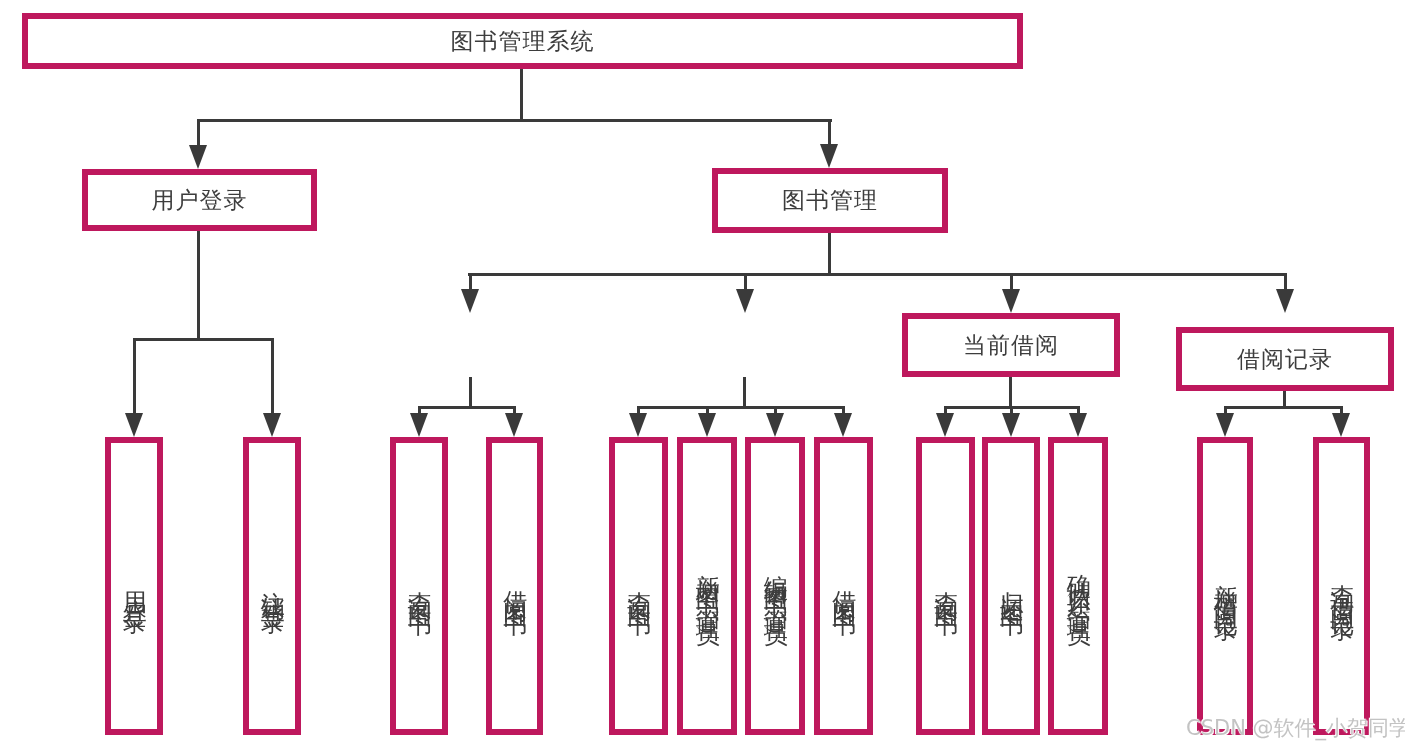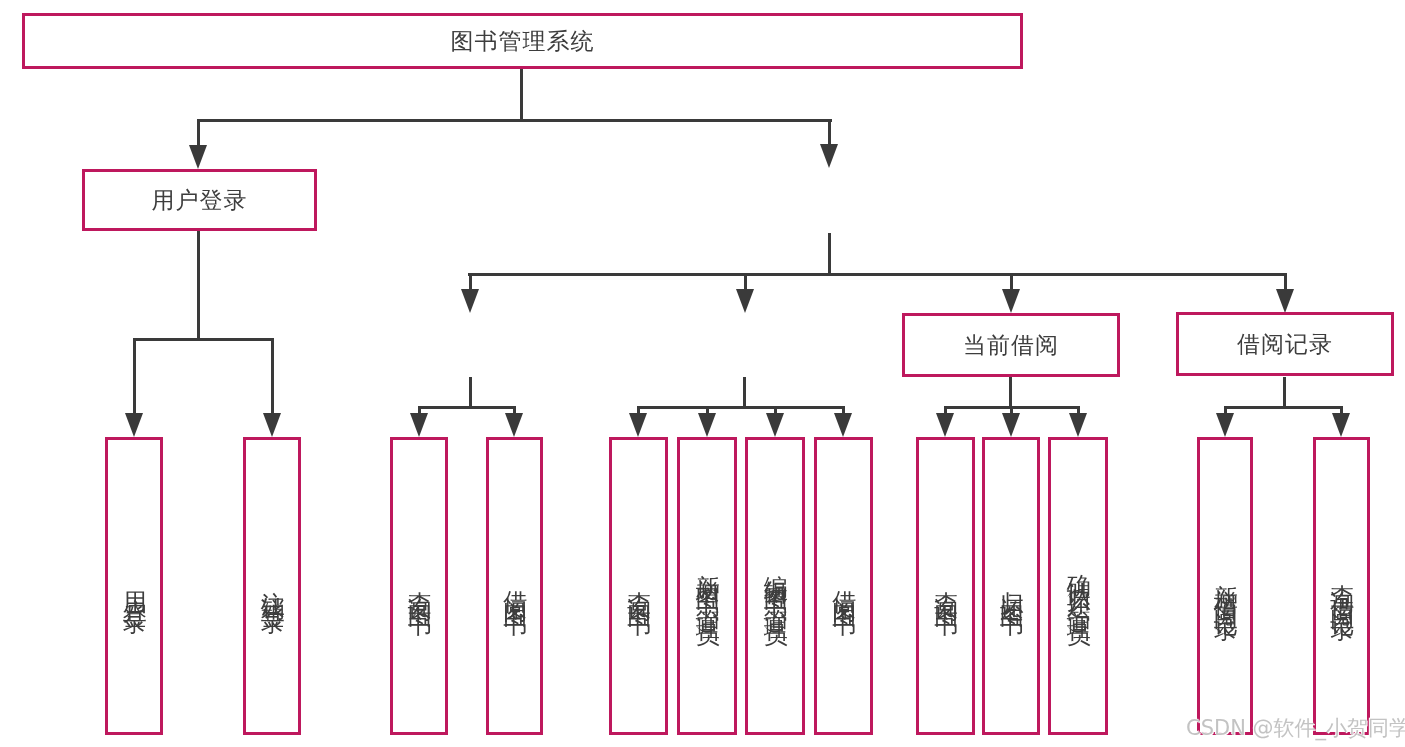--- a/index.html
+++ b/index.html
@@ -7,21 +7,21 @@
     position:relative;
     width:1405px;height:747px;
     background:#ffffff;
     font-family:"DejaVu Sans","Liberation Sans",sans-serif;
     color:#3d3d3d;
     overflow:hidden;
   }
   .node{
     position:absolute;
     box-sizing:border-box;
-    border:3px solid #be185d;
+    border:6px solid #be185d;
     background:#ffffff;
     display:flex;
     align-items:center;
     justify-content:center;
     text-align:center;
   }
   .hnode{ font-size:23px; letter-spacing:1px; }
   .vnode{
     writing-mode:vertical-rl;
     font-size:24px;
@@ -107,23 +107,24 @@
   <div class="vline" style="left:1283px;top:377px;height:29px;"></div>
   <div class="hline" style="left:1224px;top:406px;width:118px;"></div>
   <div class="vline" style="left:1224px;top:406px;height:10px;"></div>
   <div class="arrow" style="left:1216px;top:413px;"></div>
   <div class="vline" style="left:1340px;top:406px;height:10px;"></div>
   <div class="arrow" style="left:1332px;top:413px;"></div>
 
   <div class="node hnode" style="left:22px;top:13px;width:1001px;height:56px;">图书管理系统</div>
 
   <div class="node hnode" style="left:82px;top:169px;width:235px;height:62px;">用户登录</div>
+  <div class="node hnode" style="left:712px;top:168px;width:236px;height:65px;">图书管理</div>
 
   <div class="node hnode" style="left:902px;top:313px;width:218px;height:64px;">当前借阅</div>
-  <div class="node hnode" style="left:1176px;top:312px;width:218px;height:64px;">借阅记录</div>
+  <div class="node hnode" style="left:1176px;top:327px;width:218px;height:64px;">借阅记录</div>
 
   <div class="node vnode" style="left:105px;top:437px;width:58px;height:298px;">用户登录</div>
   <div class="node vnode" style="left:243px;top:437px;width:58px;height:298px;">注销登录</div>
 
   <div class="node vnode" style="left:390px;top:437px;width:58px;height:298px;">查询图书</div>
   <div class="node vnode" style="left:486px;top:437px;width:57px;height:298px;">借阅图书</div>
 
   <div class="node vnode" style="left:609px;top:437px;width:59px;height:298px;">查询图书</div>
   <div class="node vnode" style="left:677px;top:437px;width:60px;height:298px;">新增图书（管理员）</div>
   <div class="node vnode" style="left:745px;top:437px;width:60px;height:298px;">编辑图书（管理员）</div>

